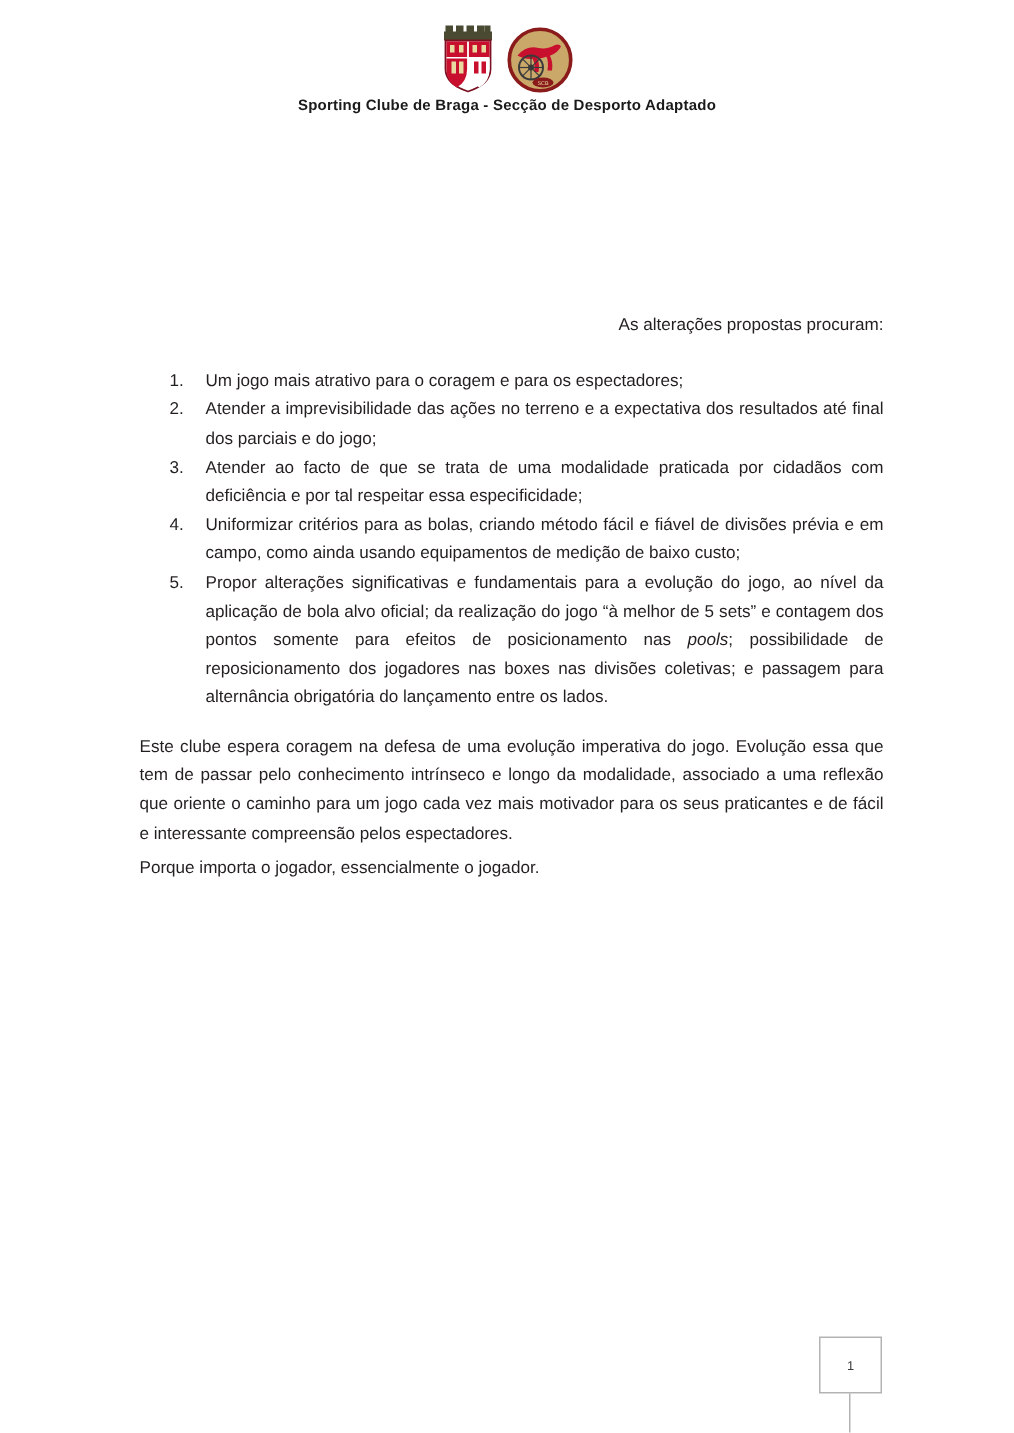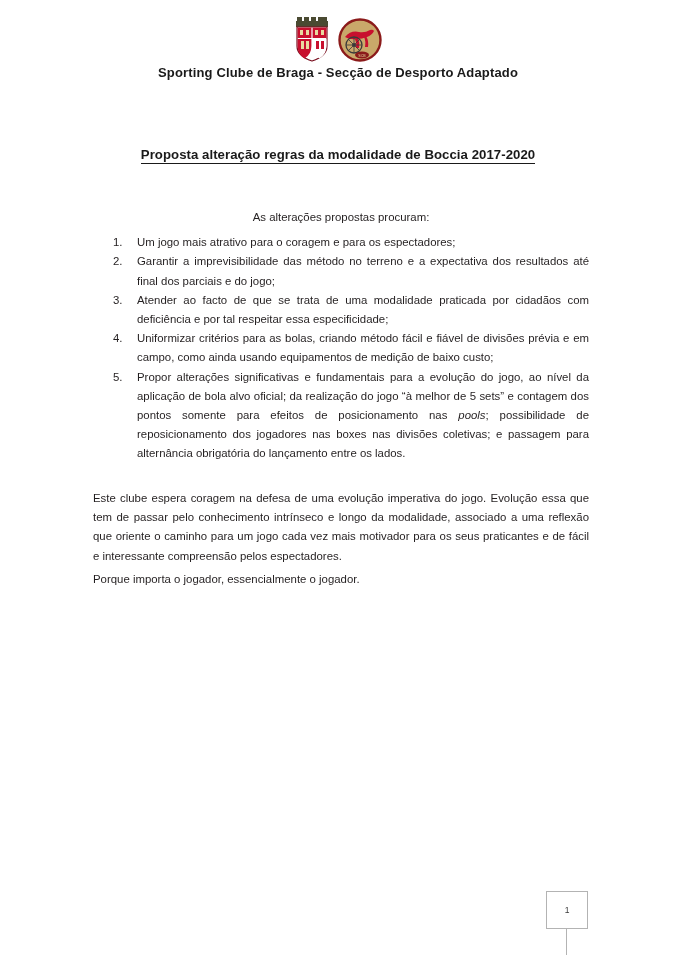--- a/index.html
+++ b/index.html
@@ -44,21 +44,21 @@
     height: 46px;
     display: block;
   }
   .adapted-emblem {
     width: 44px;
     height: 44px;
     display: block;
   }
   .letterhead-caption {
     margin-top: 3px;
-    font-size: 13px;
+    font-size: 10px;
     font-weight: bold;
     letter-spacing: 0.15px;
     color: #1a1a1a;
     white-space: nowrap;
   }
 
   
   .doc-title {
     position: absolute;
     top: 147px;
@@ -80,22 +80,22 @@
     position: absolute;
     top: 208px;
     left: 93px;
     width: 496px;
     font-size: 11.4px;
     line-height: 19.2px;
     color: #231f20;
   }
 
   .intro-line {
-    margin: 0 0 6px 0;
-    text-align: center;
+    margin: 0 0 18px 0;
+    text-align: right;
   }
 
   ol.proposal-list {
     margin: 0;
     padding: 0;
     list-style: none;
     counter-reset: proposal;
   }
   ol.proposal-list > li {
     counter-increment: proposal;
@@ -213,34 +213,31 @@
         <line x1="10.3" y1="21.3" x2="21.7" y2="32.7" stroke="#3a3a3a" stroke-width="0.8"></line>
         <line x1="21.7" y1="21.3" x2="10.3" y2="32.7" stroke="#3a3a3a" stroke-width="0.8"></line>
 
         <ellipse cx="24" cy="37" rx="7" ry="3.4" fill="#8b1a1a"></ellipse>
         <text x="24" y="38.6" font-size="3.6" fill="#e8d9a0" text-anchor="middle" font-family="Liberation Sans, sans-serif">SCB</text>
       </svg>
     </div>
     <div class="letterhead-caption">Sporting Clube de Braga - Secção de Desporto Adaptado</div>
   </div>
 
-  <div class="doc-title">
-    <span>Proposta alteração regras da modalidade de Boccia 2017-2020</span>
-  </div>
 
   <div class="body-block">
 
     <p class="intro-line">As alterações propostas procuram:</p>
 
     <ol class="proposal-list">
       <li>
         <span class="li-text">Um jogo mais atrativo para o coragem e para os espectadores;</span>
       </li>
       <li>
-        <span class="li-text">Garantir a imprevisibilidade das método no terreno e a expectativa dos resultados até final dos parciais e do jogo;</span>
+        <span class="li-text">Atender a imprevisibilidade das ações no terreno e a expectativa dos resultados até final dos parciais e do jogo;</span>
       </li>
       <li>
         <span class="li-text">Atender ao facto de que se trata de uma modalidade praticada por cidadãos com deficiência e por tal respeitar essa especificidade;</span>
       </li>
       <li>
         <span class="li-text">Uniformizar critérios para as bolas, criando método fácil e fiável de divisões prévia e em campo, como ainda usando equipamentos de medição de baixo custo;</span>
       </li>
       <li>
         <span class="li-text"><span>Propor alterações significativas e fundamentais para a evolução do jogo, ao nível da aplicação de bola alvo oficial; da realização do jogo “à melhor de 5 sets” e contagem dos pontos somente para efeitos de posicionamento nas </span><em class="term">pools</em><span>; possibilidade de reposicionamento dos jogadores nas boxes nas divisões coletivas; e passagem para alternância obrigatória do lançamento entre os lados.</span></span>
       </li>

